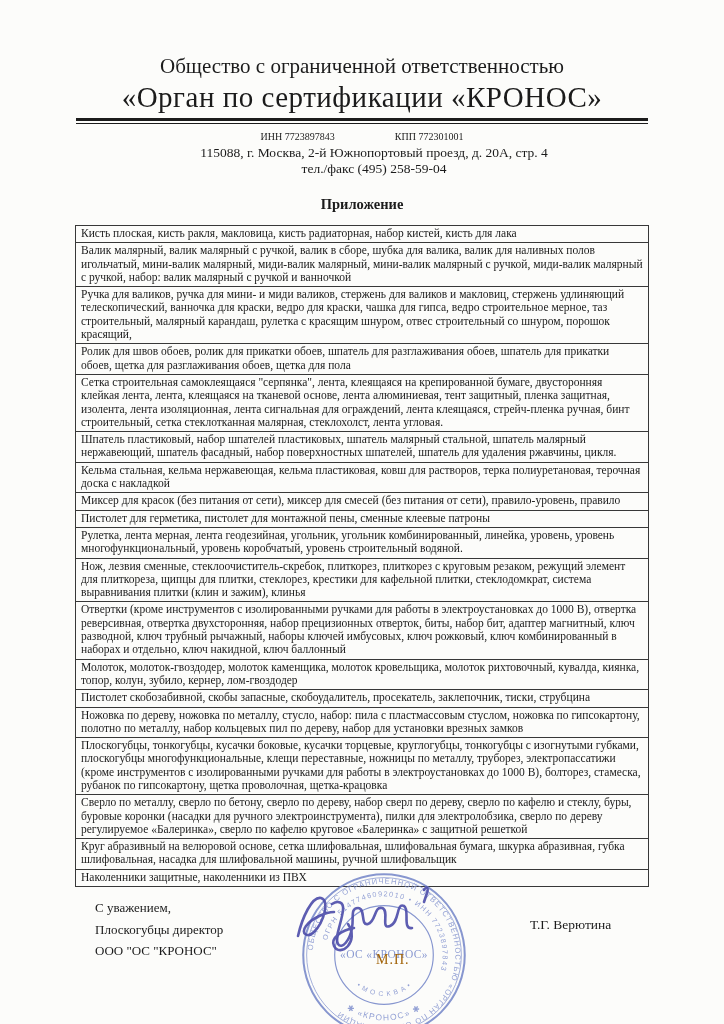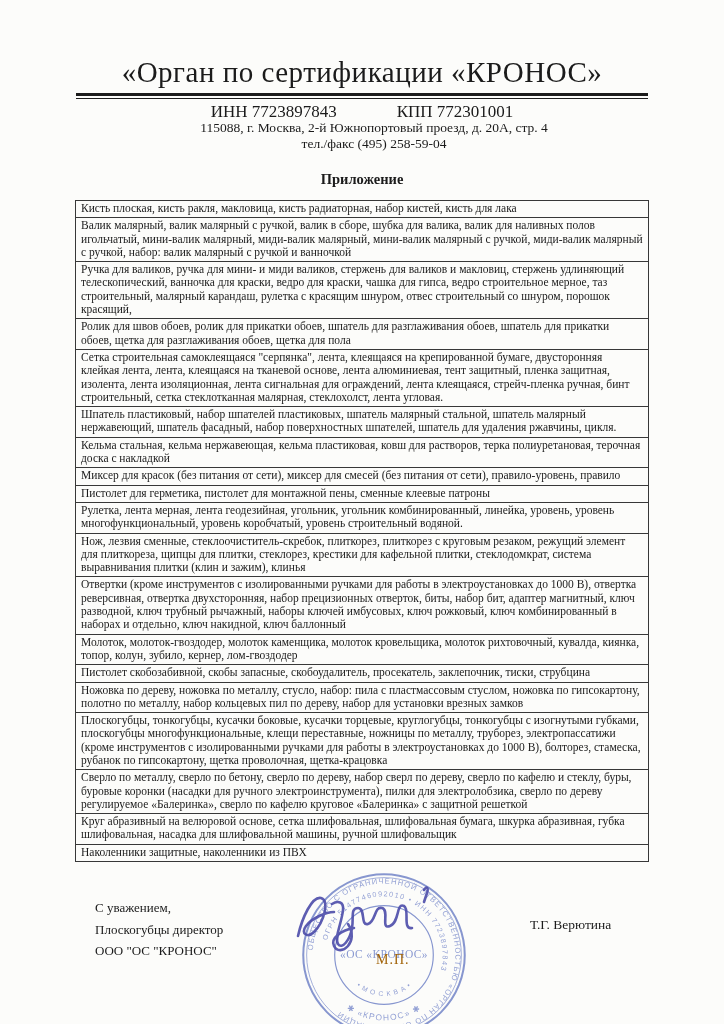--- a/index.html
+++ b/index.html
@@ -6,36 +6,37 @@
   .page {
     position:relative; width:724px; height:1024px; margin:0 auto;
     background:#fcfcfa; overflow:hidden; color:#1b1b1b;
     font-family:"Liberation Serif","DejaVu Serif",serif;
   }
   .doc-header { text-align:center; padding-top:54px; }
   .title1 { font-size:21px; line-height:25px; }
   .title2 { font-size:29px; line-height:36px; letter-spacing:0.5px; }
   .rule { width:572px; margin:3px auto 5px auto; border-top:3px solid #1c1c1c; border-bottom:1px solid #1c1c1c; height:2px; }
   .info { font-size:13.5px; line-height:16px;margin-left:24px; }
-  .inn-kpp { display:flex; justify-content:center; gap:60px; font-size:17px; line-height:16px; }
+  .inn-kpp { display:flex; justify-content:center; gap:60px; font-size:10px; line-height:16px; }
   .appendix { font-weight:bold; font-size:14.5px; line-height:19px; margin-top:18px; }
   .ptable { width:572px; margin:11px auto 0 auto; border:1px solid #383838; border-bottom:none; }
   .trow { border-bottom:1px solid #383838; font-size:11.5px; line-height:13.3px; padding:1px 5px 2px 5px; text-align:left; }
   .footer-left { position:absolute; left:95px; top:897px; font-size:13px; line-height:21.5px; }
   .signer-name { position:absolute; left:530px; top:917px; font-size:13.5px; }
   .seal-mark { position:absolute; left:376px; top:952px; font-size:14px; letter-spacing:1px; color:#a16207; }
   .stamp { position:absolute; left:299px; top:870px; width:170px; height:170px; opacity:0.85; }
   .signature { position:absolute; left:288px; top:878px; width:150px; height:90px; }
 </style>
 </head>
 <body>
 
 <div class="page">
 
   <div class="doc-header">
+    <div class="title1">Общество с ограниченной ответственностью</div>
     <div class="title2">«Орган по сертификации «КРОНОС»</div>
     <div class="rule"></div>
     <div class="inn-kpp">
       <span>ИНН 7723897843</span>
       <span>КПП 772301001</span>
     </div>
     <div class="info">115088, г. Москва, 2-й Южнопортовый проезд, д. 20А, стр. 4</div>
     <div class="info">тел./факс (495) 258-59-04</div>
     <div class="appendix">Приложение</div>
   </div>

